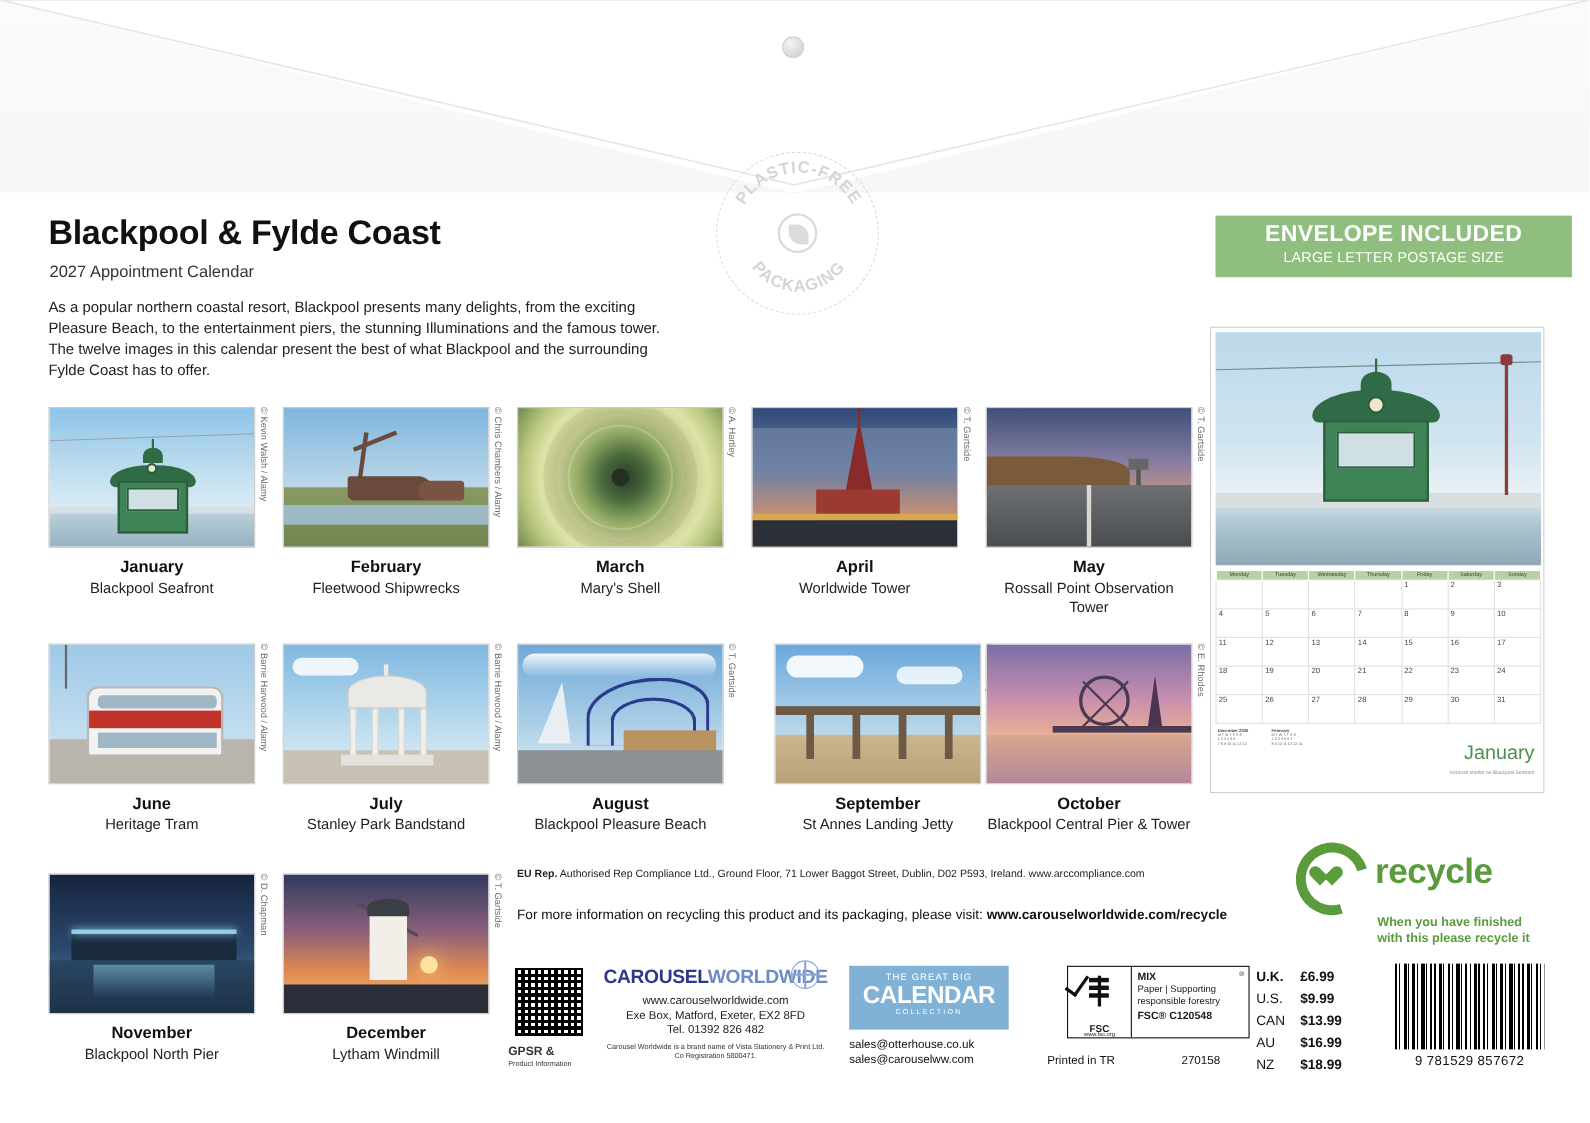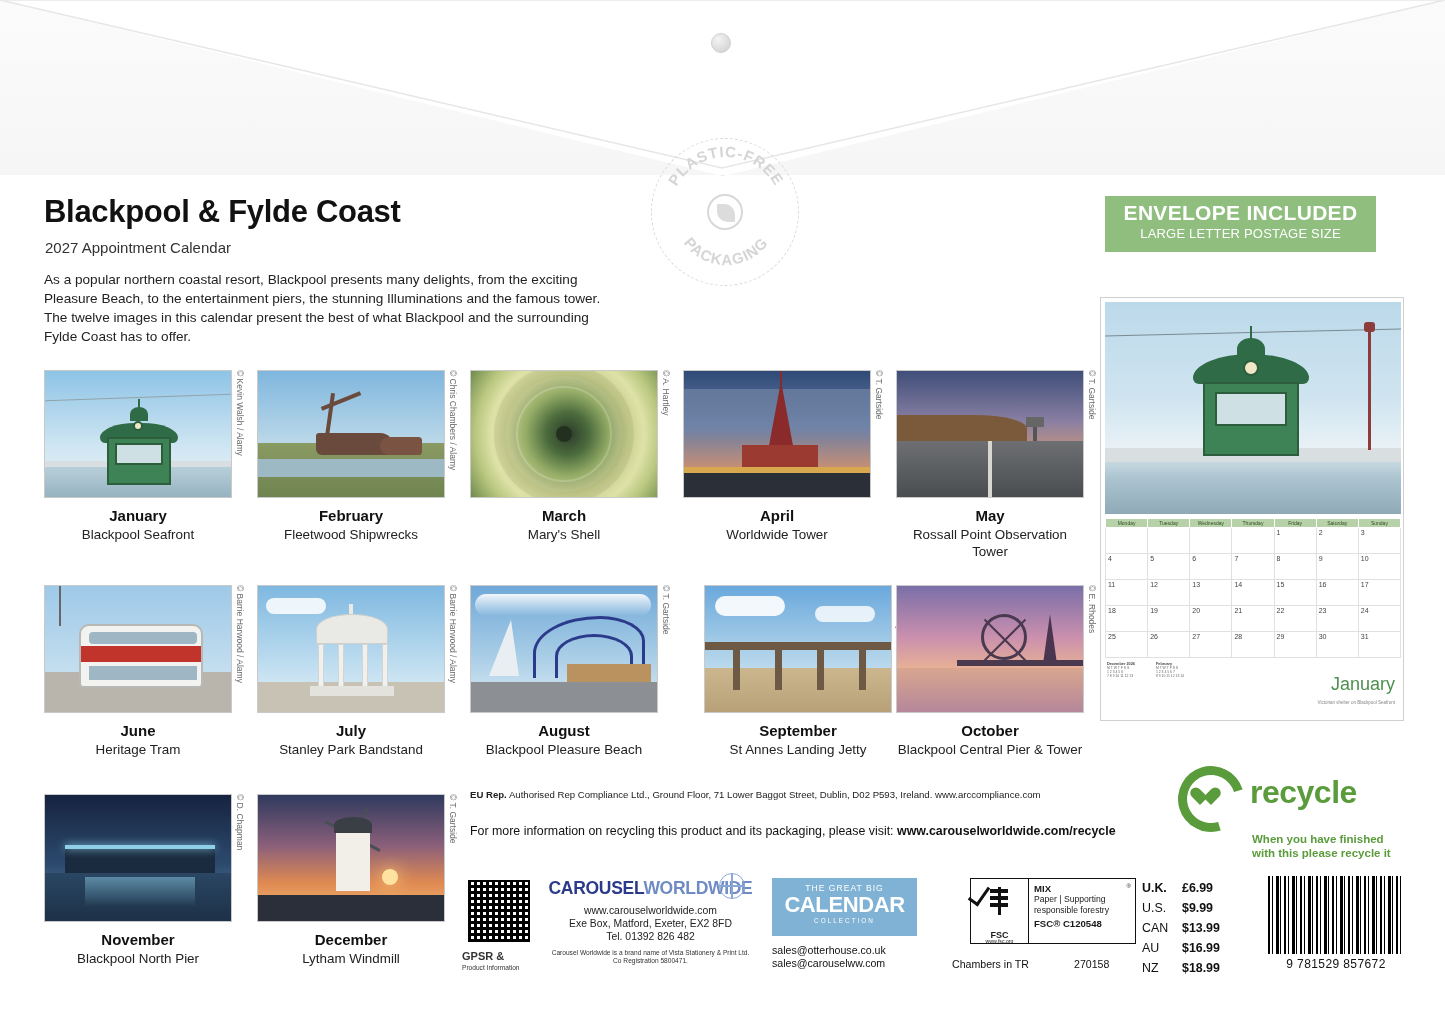--- a/index.html
+++ b/index.html
@@ -63,21 +63,21 @@
     position:absolute; left:45px; top:239px;
     font-size:15px; color:#333;
   }
   .blurb {
     position:absolute; left:44px; top:270px; width:578px;
     font-size:13.6px; line-height:19px; color:#222;
   }
 
   
   .env-badge{
-    position:absolute; left:1105px; top:196px; width:271px; height:56px;
+    position:absolute; left:1105px; top:196px; width:324px; height:56px;
     background:#8fbe7f; color:#ffffff; text-align:center;
     padding-top:5px;
   }
   .env-badge .l1{ font-size:21px; font-weight:bold; letter-spacing:0.3px;}
   .env-badge .l2{ font-size:13px; letter-spacing:0.2px; margin-top:1px;}
 
   
   .cal-preview{
     position:absolute; left:1100px; top:297px; width:304px; height:424px;
     background:#fff; border:1px solid #cfcfcf;
@@ -757,21 +757,21 @@
     <div class="fsc-name">FSC</div>
     <div class="fsc-url">www.fsc.org</div>
   </div>
   <div class="fsc-right">
     <div class="fsc-r">®</div>
     <div class="mix">MIX</div>
     <div>Paper | Supporting responsible forestry</div>
     <div class="code">FSC® C120548</div>
   </div>
 </div>
-<div class="printed">Chambers in TR</div>
+<div class="printed">Printed in TR</div>
 <div class="jobno">270158</div>
 
 <div class="prices">
   <div class="r">
       <div class="c">U.K.</div>
       <div class="v">£6.99</div>
     </div>
   <div class="r">
       <div class="c">U.S.</div>
       <div class="v">$9.99</div>

